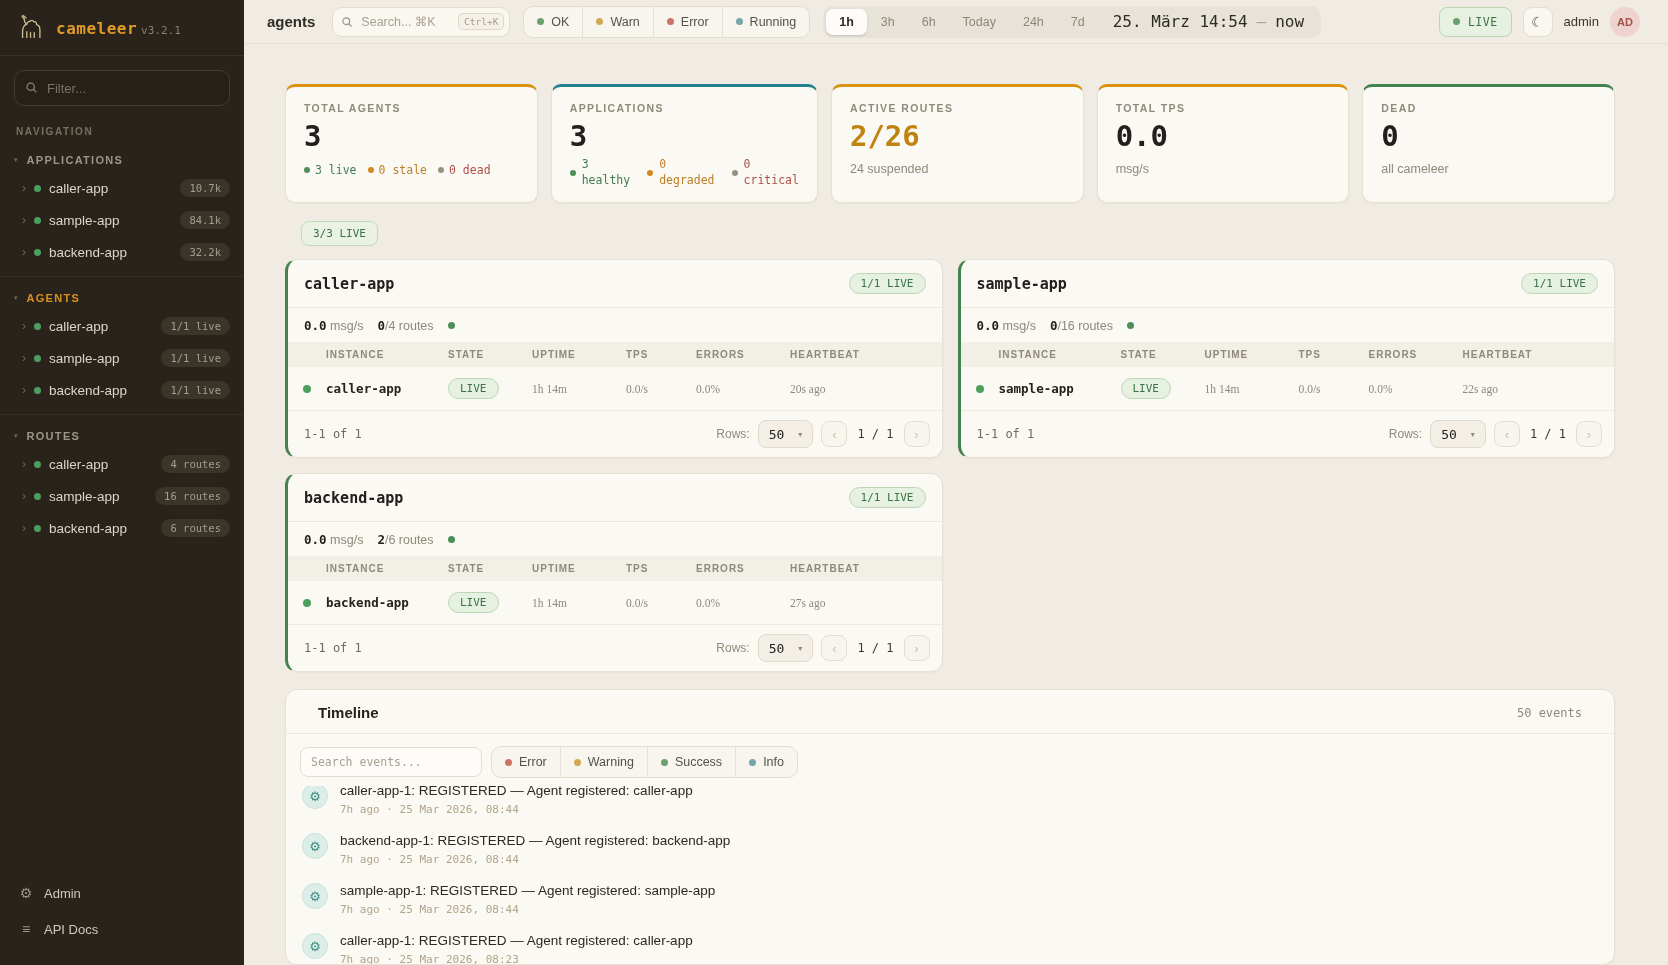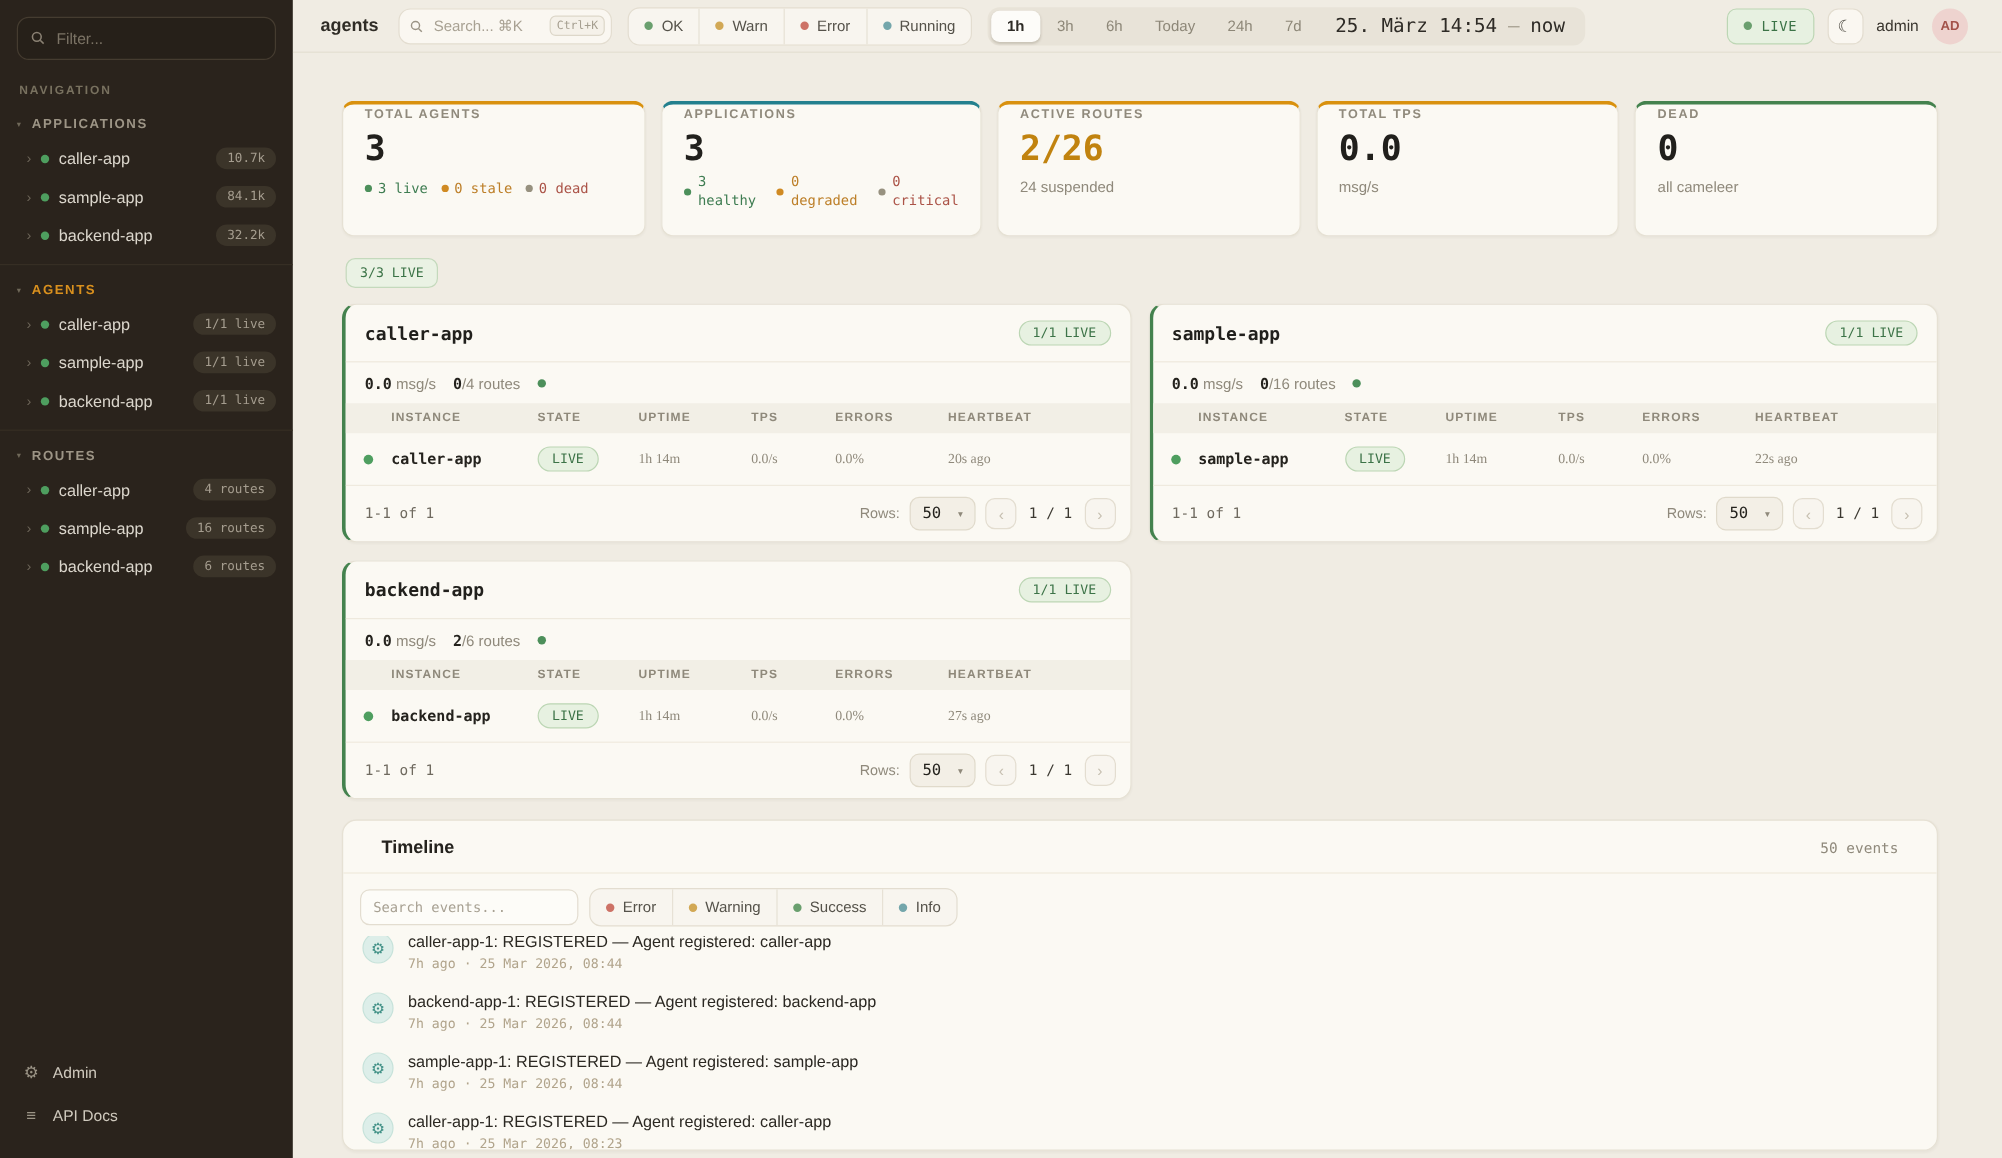--- a/index.html
+++ b/index.html
@@ -101,41 +101,41 @@
     width:30px; height:30px; border-radius:50%; background:#eed3cf; color:#a3524a;
     display:flex; align-items:center; justify-content:center; font-size:11px; font-weight:bold; cursor:pointer;
   }
 
   .content { flex:1; overflow:hidden; padding:40px 53px 0 41px; }
 
   
   .stats-row { display:grid; grid-template-columns:repeat(5,1fr); gap:13px; }
   .stat-card {
     background:#fbf9f3; border:1px solid #e6e1d4; border-top:3px solid #d9910e;
-    border-radius:10px; padding:2px 18px 14px; min-height:113px; box-shadow:0 1px 2px rgba(60,50,30,0.04);
+    border-radius:10px; padding:15px 18px 14px; min-height:113px; box-shadow:0 1px 2px rgba(60,50,30,0.04);
   }
   .stat-card.teal { border-top-color:#23808e; }
   .stat-card.green { border-top-color:#44824e; }
   .stat-label { font-size:10.5px; font-weight:bold; letter-spacing:1.4px; color:#908a7c; }
   .stat-value { font-family:"DejaVu Sans Mono",monospace; font-weight:bold; font-size:29px; color:#21201c; margin-top:8px; line-height:1; }
   .stat-value.orange { color:#c1830f; }
   .stat-sub { margin-top:11px; font-size:12.5px; color:#8f897b; }
   .bk-inline { display:flex; gap:11px; margin-top:12px; font-family:"DejaVu Sans Mono",monospace; font-size:11.5px; }
   .bk-inline .bk-item { display:flex; align-items:center; gap:5px; }
   .bk-cols { display:flex; gap:17px; margin-top:6px; font-family:"DejaVu Sans Mono",monospace; font-size:11.5px; }
   .bk-cols .bk-item { display:flex; align-items:center; gap:6px; }
   .bk-col { display:flex; flex-direction:column; line-height:1.35; }
   .bdot { width:6px; height:6px; border-radius:50%; flex:none; }
   .c-live  { color:#3f7d52; } .d-live  { background:#4c8f5a; }
   .c-stale { color:#bd7f28; } .d-stale { background:#d08a22; }
   .c-dead  { color:#ab5347; } .d-dead  { background:#97917f; }
 
   
   .overview-badge {
-    display:inline-flex; margin:18px 3px 13px; border:1px solid #c4d9bc; background:#eaf2e4;
+    display:inline-flex; margin:18px 16px 13px; border:1px solid #c4d9bc; background:#eaf2e4;
     border-radius:8px; padding:5px 11px; font-family:"DejaVu Sans Mono",monospace; font-size:11px; color:#3c7347;
   }
   .apps-grid { display:grid; grid-template-columns:1fr 1fr; gap:15px; align-items:start; }
   .app-card {
     background:#fbf9f3; border:1px solid #e6e1d4; border-left:3px solid #44824e;
     border-radius:12px; overflow:hidden; box-shadow:0 1px 2px rgba(60,50,30,0.04);
   }
   .app-head { display:flex; align-items:center; justify-content:space-between; padding:13px 16px; border-bottom:1px solid #eee9dd; }
   .app-title { font-family:"DejaVu Sans Mono",monospace; font-weight:bold; font-size:15px; color:#21201c; }
   .pill-live {
@@ -191,20 +191,26 @@
     width:26px; height:26px; flex:none; border-radius:50%; background:#ddeee9; border:1px solid #c6e2da;
     color:#3f8f85; display:flex; align-items:center; justify-content:center; font-size:13px;
   }
   .ev-title { font-size:13.5px; color:#2b2822; }
   .ev-meta { font-family:"DejaVu Sans Mono",monospace; font-size:11px; color:#b1a48b; margin-top:5px; }
 </style>
 </head>
 <body>
 
 <aside class="sidebar">
+  <div class="side-logo">
+    <svg viewBox="0 0 32 32">
+      <path d="M7 26 v-6 c0-5 2.5-8 4.5-8 c0.3-2.2 2-3.6 3.2-2.8 c1-1.8 3.2-1.8 4.2 0.2 c1.4-0.8 3.1 0.4 3.1 3 c2.2 0.4 3.5 2.4 3.5 5.6 v8 M11.5 26 v-6 M15.5 26 v-5 M19.5 26 v-5 M11.5 12 c-2-1.4-2.8-4-2.8-5.8 l-2-2.2 c-0.4-0.8 0.6-1.6 1.6-0.8 l2.4 2.2"></path>
+    </svg>
+    <span><span class="brand">cameleer</span><span class="brand-ver">v3.2.1</span></span>
+  </div>
 
   <div class="side-filter">
     <svg viewBox="0 0 16 16">
         <circle cx="7" cy="7" r="4.5"></circle>
         <line x1="10.5" y1="10.5" x2="14" y2="14"></line>
       </svg>
     <input placeholder="Filter..." style="">
   </div>
 
   <div class="nav-label">NAVIGATION</div>

